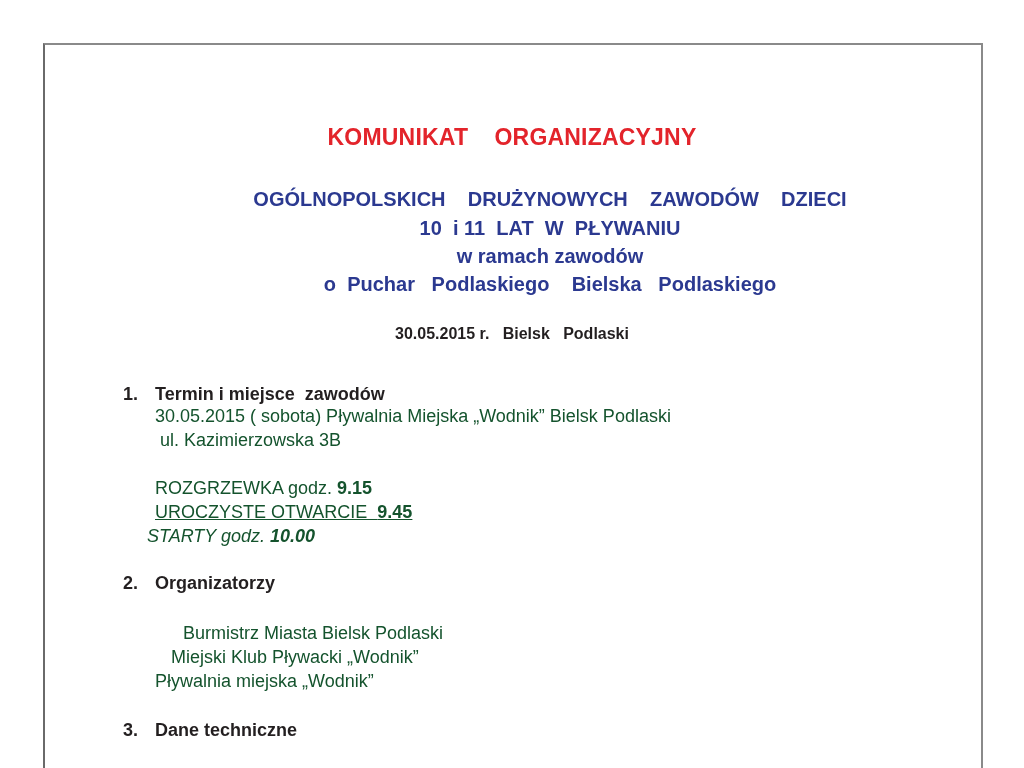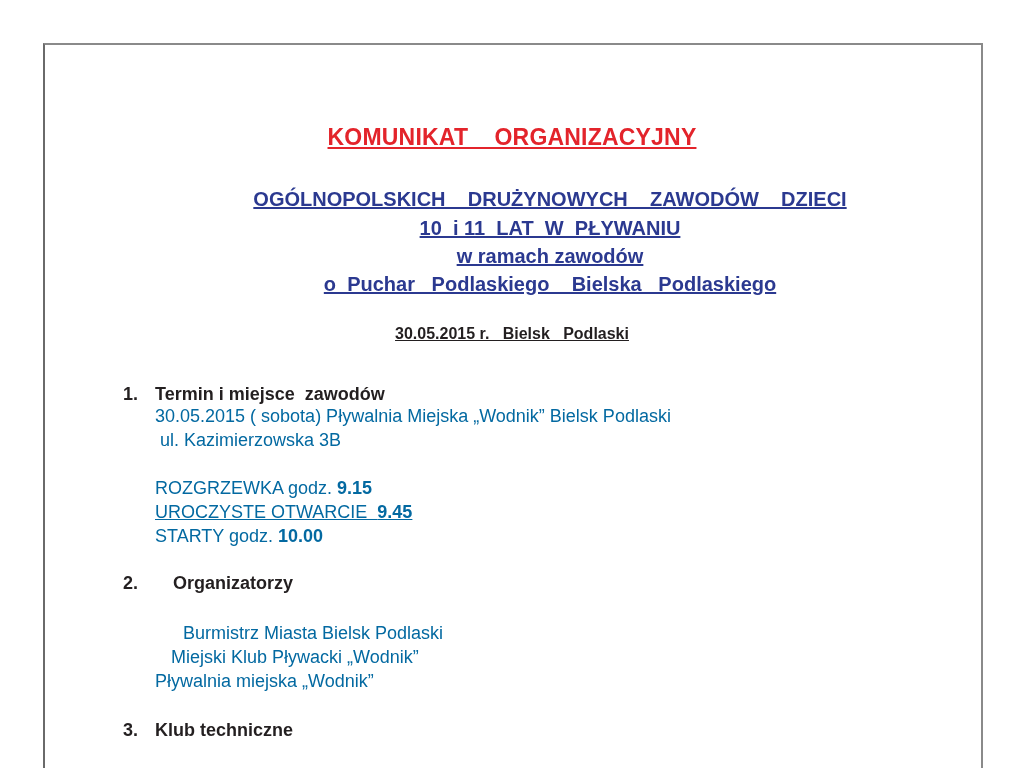--- a/index.html
+++ b/index.html
@@ -24,41 +24,40 @@
     }
     .abs {
       position: absolute;
       white-space: pre;
       font-family: "Liberation Sans", sans-serif;
     }
     .center {
       left: 0;
       width: 1024px;
       text-align: center;
-      text-decoration: underline;
     }
     .title-red {
       color: #e3242b;
       font-weight: bold;
       font-size: 23px;
       top: 124px;
       letter-spacing: 0.2px;
     }
     .blue {
       color: #2b3990;
       font-weight: bold;
       font-size: 20px;
       margin-left: 38px;
     }
     .black-bold {
       color: #231f20;
       font-weight: bold;
     }
     .body-text {
-      color: #0369a1;
+      color: #14532d;
       font-size: 18px;
     }
     .section-head {
       color: #231f20;
       font-weight: bold;
       font-size: 18px;
     }
     b { font-weight: bold; text-align: right; }
   </style>
 </head>
@@ -75,22 +74,22 @@
 
 <div class="abs center black-bold" style="top:325px; font-size:16px;">30.05.2015 r.   Bielsk   Podlaski</div>
 
 <div class="abs section-head" style="left:123px; top:384px;">1.</div>
 <div class="abs section-head" style="left:155px; top:384px;">Termin i miejsce  zawodów</div>
 <div class="abs body-text" style="left:155px; top:406px;">30.05.2015 ( sobota) Pływalnia Miejska „Wodnik” Bielsk Podlaski</div>
 <div class="abs body-text" style="left:155px; top:430px;"> ul. Kazimierzowska 3B</div>
 
 <div class="abs body-text" style="left:155px; top:478px;"><span>ROZGRZEWKA godz. </span><b>9.15</b></div>
 <div class="abs body-text" style="left:155px; top:502px;text-decoration:underline;"><span>UROCZYSTE OTWARCIE  </span><b>9.45</b></div>
-<div class="abs body-text" style="left:155px; top:526px;"><span>STARTY godz. </span><b>10.00</b></div>
+<div class="abs body-text" style="left:147px; top:526px;font-style:italic;"><span>STARTY godz. </span><b>10.00</b></div>
 
 <div class="abs section-head" style="left:123px; top:573px;">2.</div>
-<div class="abs section-head" style="left:173px; top:573px;">Organizatorzy</div>
+<div class="abs section-head" style="left:155px; top:573px;">Organizatorzy</div>
 <div class="abs body-text" style="left:155px; top:623px;margin-left:28px;">Burmistrz Miasta Bielsk Podlaski</div>
 <div class="abs body-text" style="left:161px; top:647px;margin-left:10px;">Miejski Klub Pływacki „Wodnik”</div>
 <div class="abs body-text" style="left:155px; top:671px;">Pływalnia miejska „Wodnik”</div>
 
 <div class="abs section-head" style="left:123px; top:720px;">3.</div>
-<div class="abs section-head" style="left:155px; top:720px;">Klub techniczne</div>
+<div class="abs section-head" style="left:155px; top:720px;">Dane techniczne</div>
 
 </body></html>

